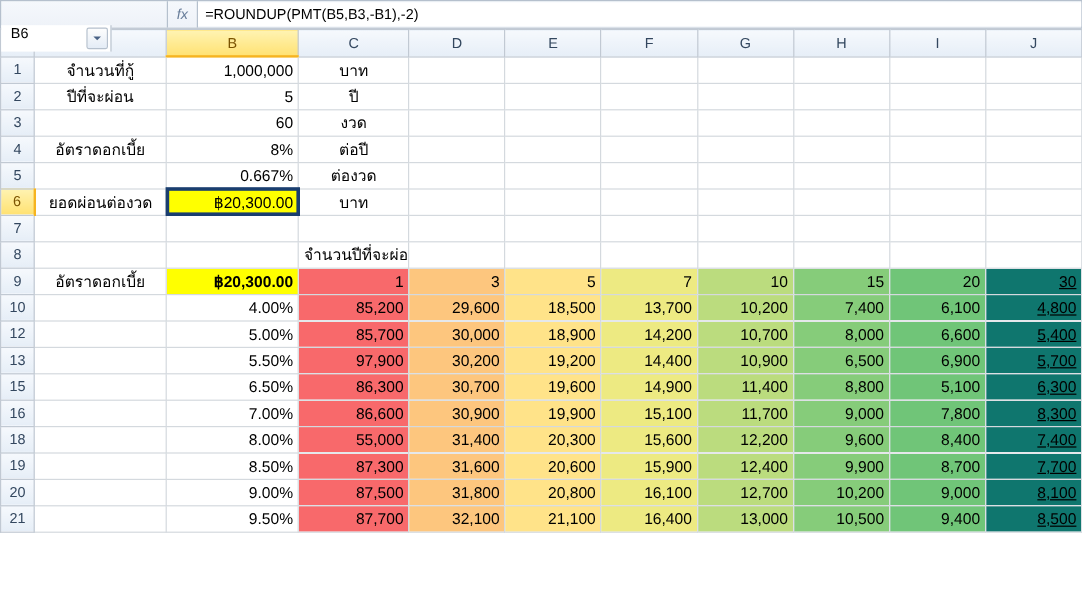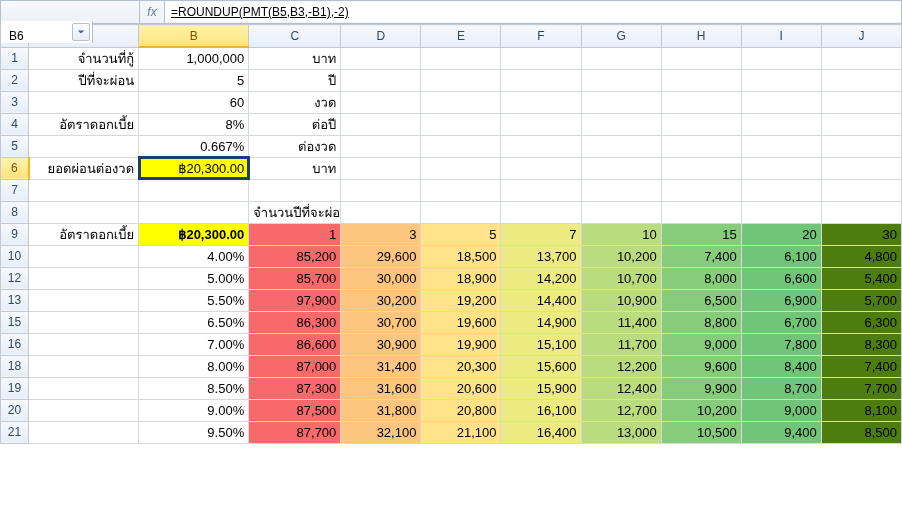--- a/index.html
+++ b/index.html
@@ -16,21 +16,21 @@
   .formula-bar {
     display: flex;
     align-items: center;
     height: 22px;
     border: 1px solid #b5c0cd;
     background: linear-gradient(to bottom, #f5f8fc, #eef2f8);
     font-size: 12px;
   }
   .name-box {
     display: flex;
-    align-items: flex-end;
+    align-items: flex-start;
     width: 92px;
     height: 100%;
     border-right: 1px solid #b5c0cd;
     padding-left: 8px;
     background: #fff;
     position: relative;
     box-sizing: border-box;
     margin-top: 39px;
   }
   .name-box .dd {
@@ -57,21 +57,20 @@
   }
   .formula-input {
     flex: 1;
     border: none;
     outline: none;
     padding-left: 6px;
     font-size: 12px;
     font-family: inherit;
     height: 18px;
     background: #fff;
-    text-decoration: underline;
   }
   .select-all-tri {
     background: #e8ecef;
     border-right: 1px solid #c1c9d3;
     border-bottom: 1px solid #c1c9d3;
   }
   table {
     border-collapse: collapse;
     table-layout: fixed;
     width: 902px;
@@ -97,37 +96,37 @@
   }
   td.cell {
     border: 1px solid #d4d9de;
     padding: 0 4px;
     height: 19px;
     white-space: nowrap;
     overflow: hidden;
     text-align: right;
     font-size: 13px;
   }
-  td.cell.left { text-align: right; }
+  td.cell.left { text-align: center; }
   .b6-sel {
     background: #ffff00;
     outline: 3px solid #1a3e6f;
     outline-offset: -2px;
     font-weight: normal;
   }
   .b9-yellow { background: #ffff00; font-weight: bold; }
   
   .c-r1 { background:#f8696b; }
   .c-o1 { background:#fdc67e; }
   .c-y1 { background:#ffe389; }
   .c-y3 { background:#edea82; }
   .c-g2 { background:#bbdc7e; }
   .c-g4 { background:#86cc7a; }
   .c-g5 { background:#70c578; }
-  .c-g6 { background:#4d7c0f; }
+  .c-g6 { background:#0f766e;text-decoration:underline; }
   .spacer-fbar { width: 46px; border-right:1px solid #b5c0cd; height:100%; }
 </style>
 </head>
 <body>
 
 <div class="formula-bar">
   <div class="name-box">
     <span>B6</span>
     <span class="dd">
       <svg viewBox="0 0 10 10">
@@ -329,41 +328,41 @@
       <tr>
         <td class="rowhead">15</td>
         <td class="cell left"></td>
         <td class="cell">6.50%</td>
         <td class="cell c-r1">86,300</td>
         <td class="cell c-o1">30,700</td>
         <td class="cell c-y1">19,600</td>
         <td class="cell c-y3">14,900</td>
         <td class="cell c-g2">11,400</td>
         <td class="cell c-g4">8,800</td>
-        <td class="cell c-g5">6,700</td>
+        <td class="cell c-g5">5,100</td>
         <td class="cell c-g6">6,300</td>
       </tr>
       <tr>
         <td class="rowhead">16</td>
         <td class="cell left"></td>
         <td class="cell">7.00%</td>
         <td class="cell c-r1">86,600</td>
         <td class="cell c-o1">30,900</td>
         <td class="cell c-y1">19,900</td>
         <td class="cell c-y3">15,100</td>
         <td class="cell c-g2">11,700</td>
         <td class="cell c-g4">9,000</td>
         <td class="cell c-g5">7,800</td>
         <td class="cell c-g6">8,300</td>
       </tr>
       <tr>
         <td class="rowhead">18</td>
         <td class="cell left"></td>
         <td class="cell">8.00%</td>
-        <td class="cell c-r1">87,000</td>
+        <td class="cell c-r1">55,000</td>
         <td class="cell c-o1">31,400</td>
         <td class="cell c-y1">20,300</td>
         <td class="cell c-y3">15,600</td>
         <td class="cell c-g2">12,200</td>
         <td class="cell c-g4">9,600</td>
         <td class="cell c-g5">8,400</td>
         <td class="cell c-g6">7,400</td>
       </tr>
       <tr>
         <td class="rowhead">19</td>

